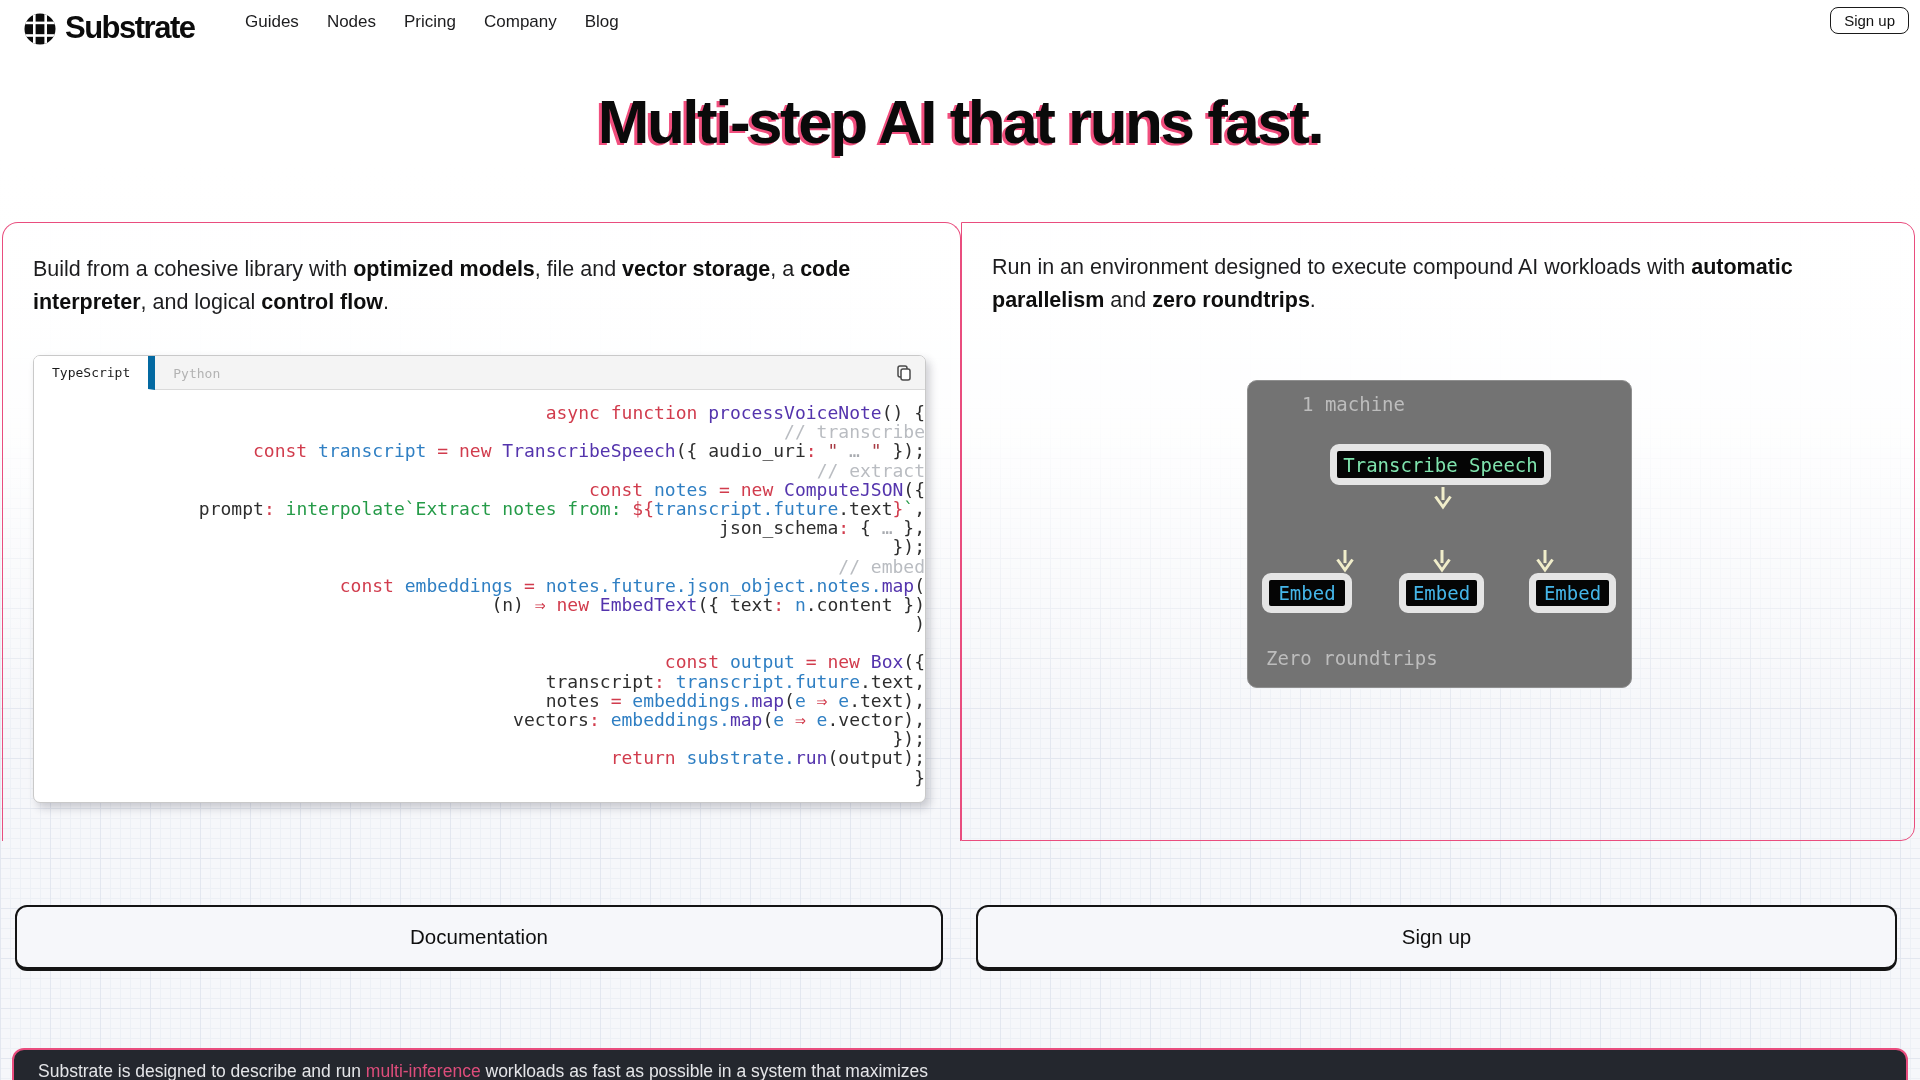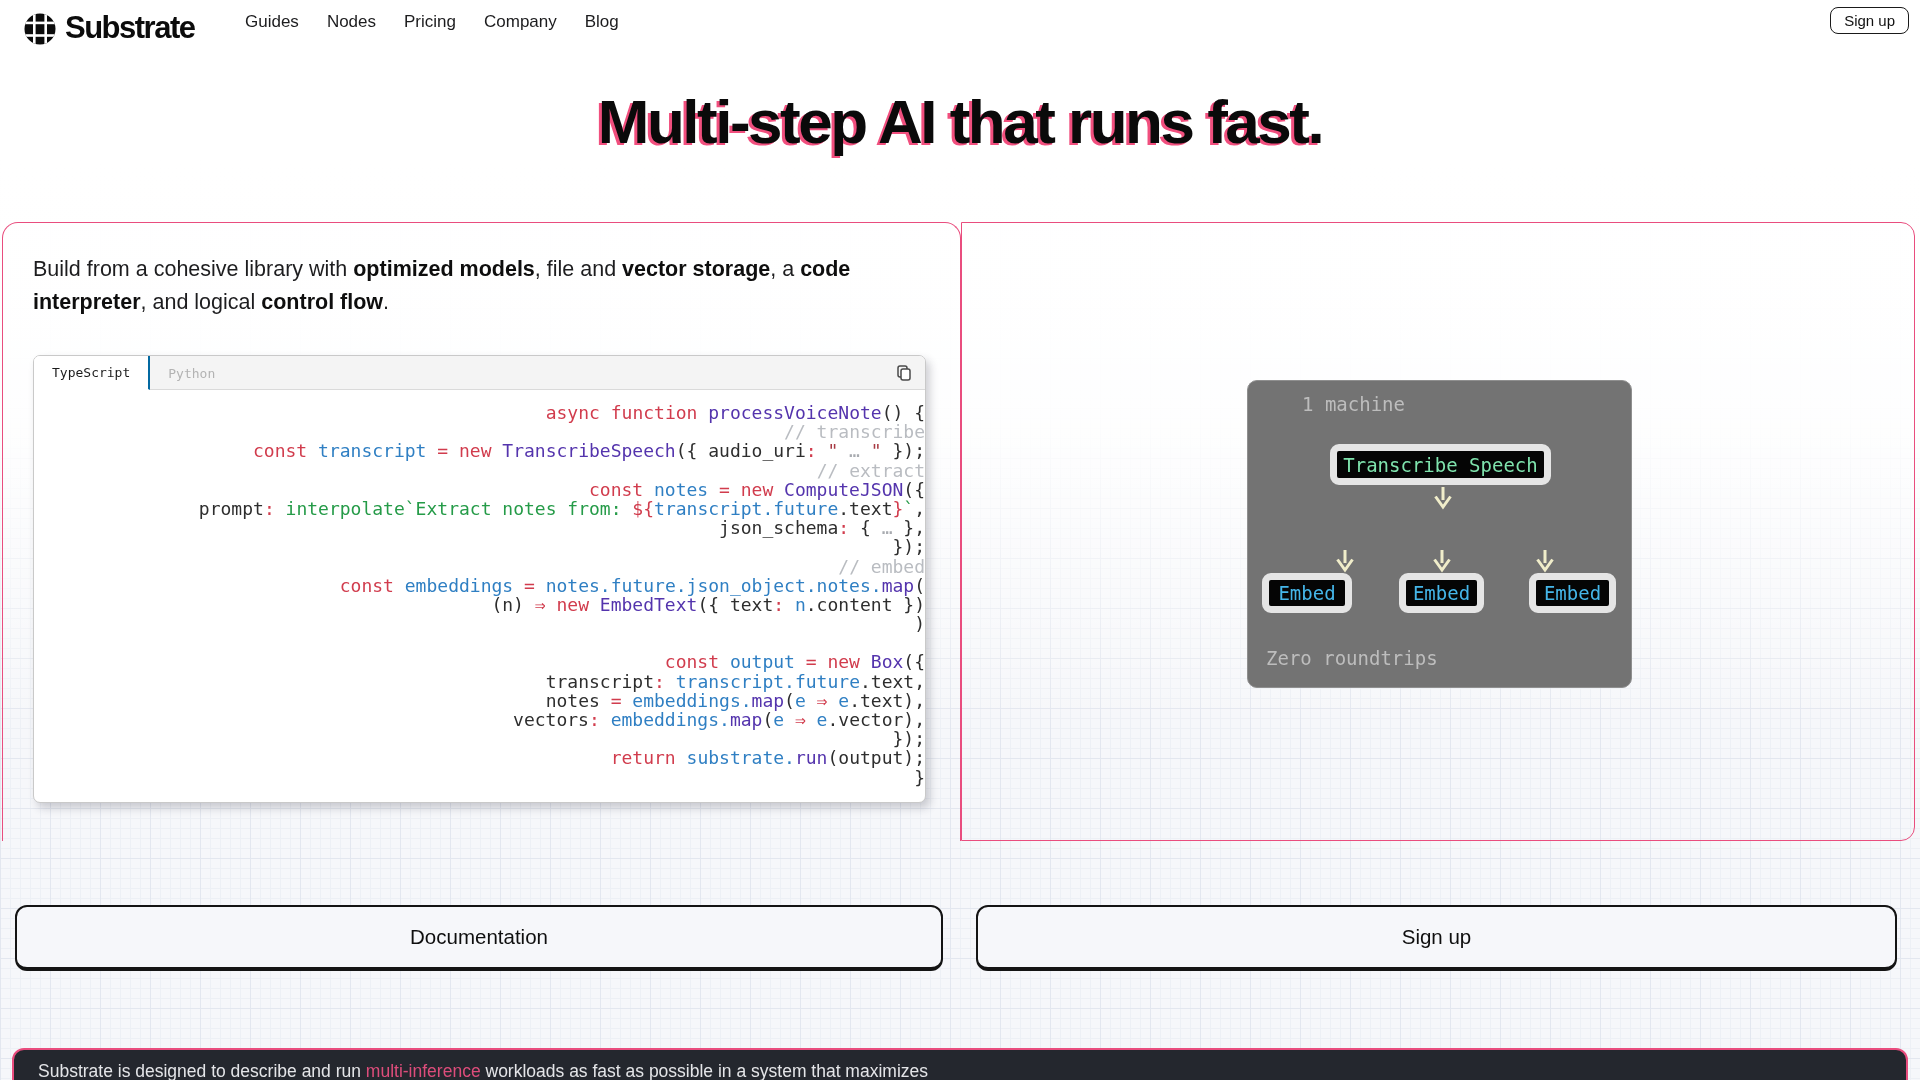--- a/index.html
+++ b/index.html
@@ -43,21 +43,21 @@
   .intro-right { left:992px; top:251px; width:900px; }
   .seg-b { font-weight:700; color:#0e0e0e; }
   .seg-pink { color:#dd4d7b; cursor:pointer; }
 
   
   .code-panel { position:absolute; left:33px; top:355px; width:893px; height:448px; background:#fff;
     border:1px solid #c9c9c9; border-radius:7px; box-shadow:4px 5px 9px rgba(40,40,60,.22); z-index:2; overflow:hidden; }
   .tabbar { position:relative; height:34px; background:#f4f4f4; border-bottom:1px solid #dadada; display:flex; }
   .tab { height:34px; display:flex; align-items:center; padding:0 18px;
     font-family:"DejaVu Sans Mono", monospace; font-size:13px; cursor:pointer; }
-  .tab-active { background:#fff; color:#1c1c1c; border-right:2px solid #0369a1; border-bottom:1px solid #fff; margin-bottom:-1px; }
+  .tab-active { background:#fff; color:#1c1c1c; border-right:7px solid #0369a1; border-bottom:1px solid #fff; margin-bottom:-1px; }
   .tab-idle { color:#b3b3b3; }
   .copy-btn { position:absolute; right:9px; top:5px; width:24px; height:24px; display:flex; align-items:center; justify-content:center;
     cursor:pointer; border-radius:4px; }
   .code { padding:13px 0 0 15px; font-family:"DejaVu Sans Mono", monospace; font-size:18px; color:#2e2e2e;text-align:right; }
   .code-line { white-space:pre; height:19.2px; line-height:19.2px; }
   .seg-k { color:#d13c4d; }            
   .seg-v { color:#2f7fc3; }            
   .seg-f { color:#5434ad; }            
   .seg-g { color:#259b48; }            
   .seg-c { color:#b9bcc1; }            
@@ -133,20 +133,21 @@
       </div>
     <div class="nav-signup">Sign up</div>
   </div>
 
   <div class="hero-title">Multi-step AI that runs fast.</div>
 
   <div class="card card-left"></div>
   <div class="card card-right"></div>
 
   <p class="intro intro-left"><span>Build from a cohesive library with </span><span class="seg-b">optimized models</span><span>, file and </span><span class="seg-b">vector storage</span><span>, a </span><span class="seg-b">code interpreter</span><span>, and logical </span><span class="seg-b">control flow</span><span>.</span></p>
+  <p class="intro intro-right"><span>Run in an environment designed to execute compound AI workloads with </span><span class="seg-b">automatic parallelism</span><span> and </span><span class="seg-b">zero roundtrips</span><span>.</span></p>
 
   <div class="code-panel">
     <div class="tabbar">
       <div class="tab tab-active">TypeScript</div>
       <div class="tab tab-idle">Python</div>
       <div class="copy-btn">
         <svg width="18" height="18" viewBox="0 0 18 18">
           <rect x="6" y="5" width="9" height="11" rx="2" fill="#ffffff" stroke="#4a4a4a" stroke-width="1.5"></rect>
           <path d="M12 5 V4 a2 2 0 0 0 -2 -2 H5 a2 2 0 0 0 -2 2 v7 a2 2 0 0 0 2 2 h1" fill="none" stroke="#4a4a4a" stroke-width="1.5"></path>
         </svg>

